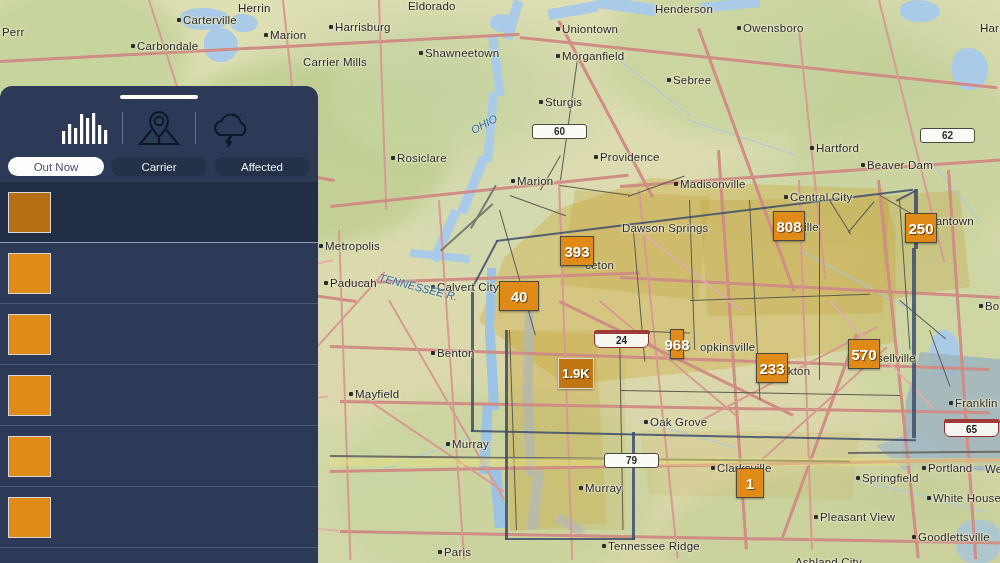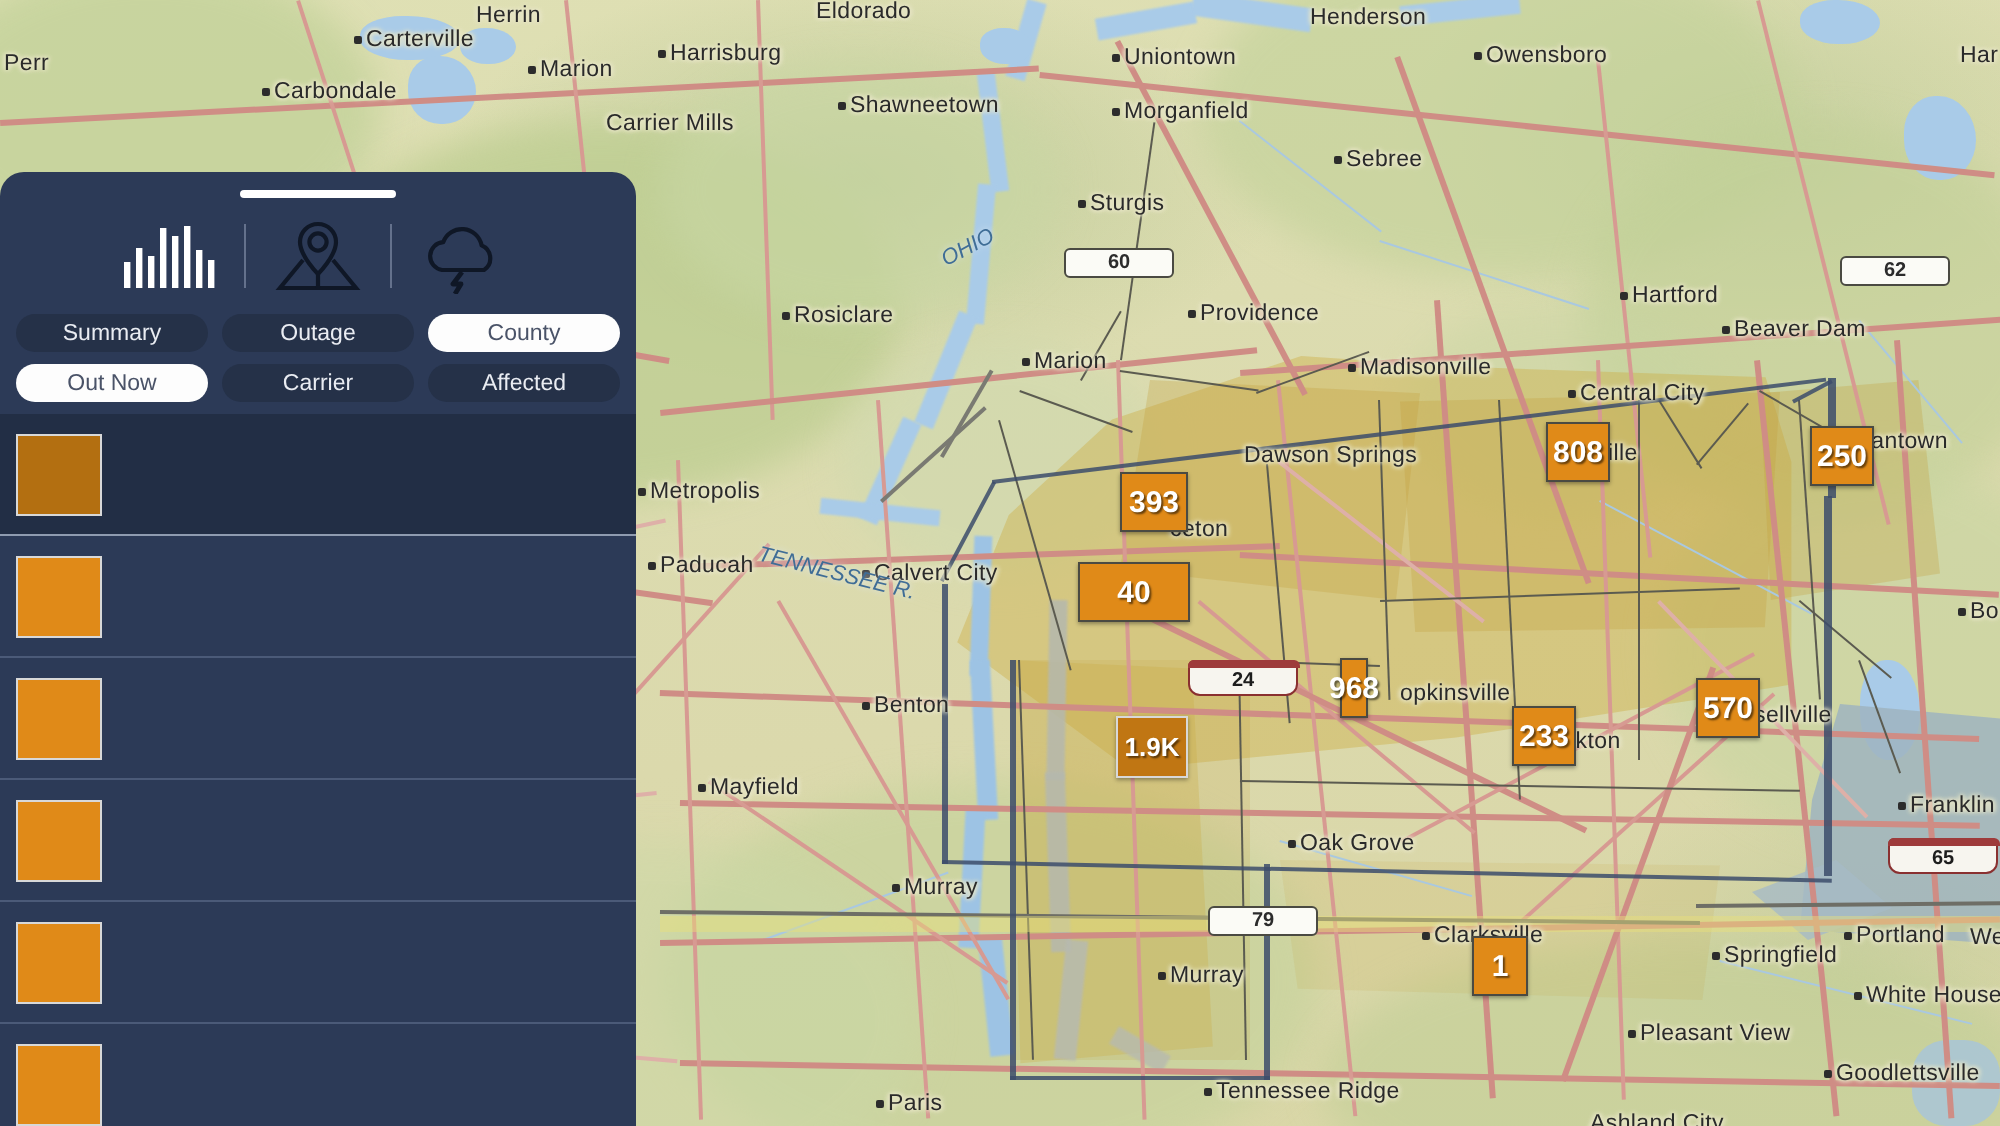--- a/index.html
+++ b/index.html
@@ -464,21 +464,21 @@
         <div class="city-label" style="left: 985px; top: 300px;">Bo</div>
         <div class="city-label" style="left: 980px; top: 22px;">Har</div>
         <div class="city-label" style="left: 985px; top: 463px;">We</div>
       </div>
     <div id="rivers-layer">
         <div class="river-label" style="left: 470px; top: 118px; transform: rotate(-28deg);">OHIO</div>
         <div class="river-label" style="left: 378px; top: 281px; transform: rotate(14deg);">TENNESSEE R.</div>
       </div>
     <div id="markers-layer">
         <div class="marker" style="left: 560px; top: 236px; width: 34px; height: 30px;">393</div>
-        <div class="marker" style="left: 499px; top: 281px; width: 56px; height: 30px; margin-left: 40px;">40</div>
+        <div class="marker" style="left: 499px; top: 281px; width: 40px; height: 30px;">40</div>
         <div class="marker" style="left: 670px; top: 329px; width: 14px; height: 30px;">968</div>
         <div class="marker sel" style="left: 558px; top: 358px; width: 36px; height: 31px; font-size: 13px;">1.9K</div>
         <div class="marker" style="left: 773px; top: 211px; width: 32px; height: 30px;">808</div>
         <div class="marker" style="left: 905px; top: 213px; width: 32px; height: 30px;">250</div>
         <div class="marker" style="left: 756px; top: 353px; width: 32px; height: 30px;">233</div>
         <div class="marker" style="left: 848px; top: 339px; width: 32px; height: 30px;">570</div>
         <div class="marker" style="left: 736px; top: 468px; width: 28px; height: 30px;">1</div>
       </div>
   </div>
 
@@ -517,25 +517,20 @@
         <svg width="46" height="38" viewBox="0 0 46 38" aria-hidden="true">
           <g fill="none" stroke="#0f1726" stroke-width="2.1" stroke-linejoin="round">
             <path d="M12 26 a7 7 0 0 1 0.6-13.9 a10 10 0 0 1 19.2 1.6 a7 7 0 0 1 1.2 12.3 z"></path>
             <path d="M22 27 L17.5 33 L21.5 33 L18.5 38" stroke-width="2.4"></path>
           </g>
         </svg>
       </div>
     </div>
 
     <div id="tabs">
-      <div class="tab-row" id="row1">
-          <div class="pill">Summary</div>
-          <div class="pill">Outage</div>
-          <div class="pill active">County</div>
-        </div>
       <div class="tab-row" id="row2">
           <div class="pill active">Out Now</div>
           <div class="pill">Carrier</div>
           <div class="pill">Affected</div>
         </div>
     </div>
 
     <div id="list">
         <div class="row sel">
           <div class="badge"></div>

